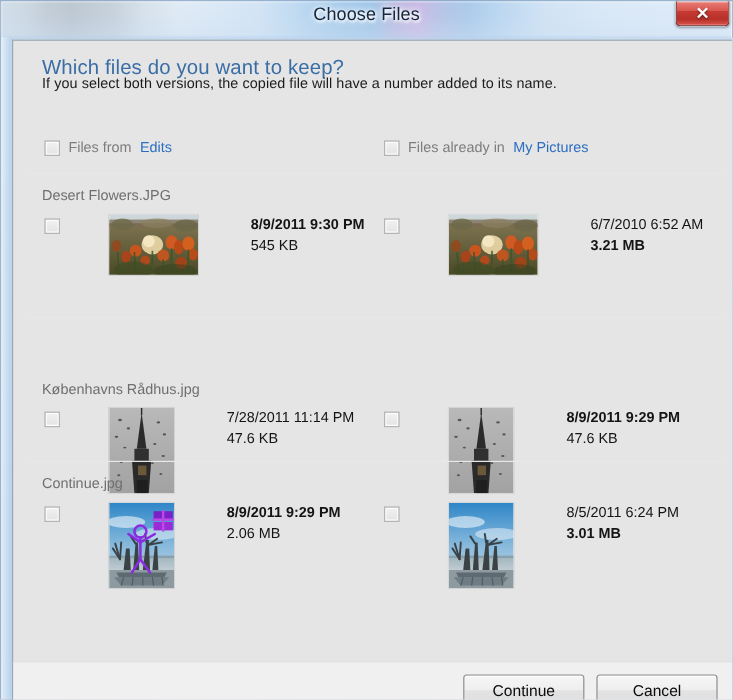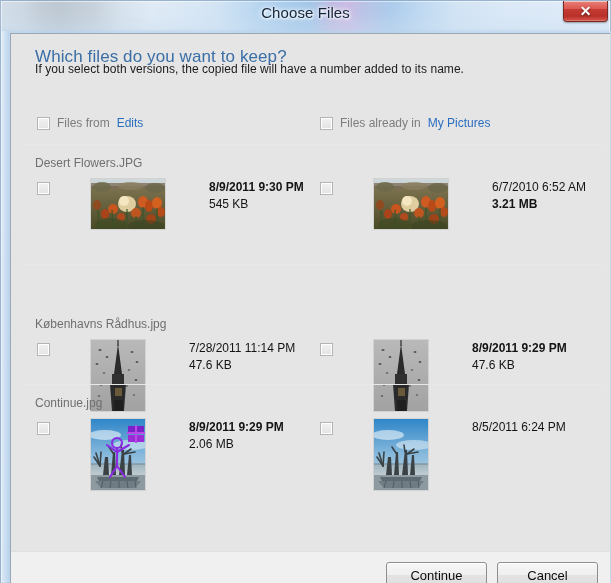--- a/index.html
+++ b/index.html
@@ -534,20 +534,21 @@
                   <path d="M20 62 L19 69"></path>
         <path d="M28 62 L28 69"></path>
                   <path d="M36 62 L37 69"></path>
                   <path d="M44 62 L45 69"></path>
       </g>
 
     </svg>
             </span>
             <span class="meta">
               <div>8/5/2011 6:24 PM</div>
+              <div class="b">3.01 MB</div>
             </span>
           </div>
         </div>
       </div>
 
     <div id="footer">
       <div class="btn" id="continue-button">Continue</div>
       <div class="btn" id="cancel-button">Cancel</div>
     </div>
 

